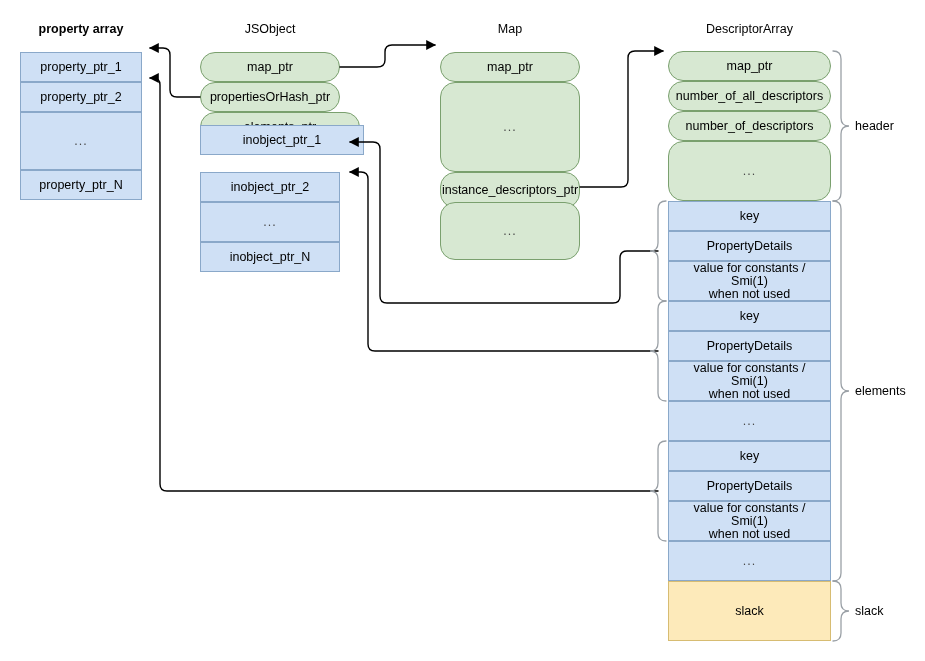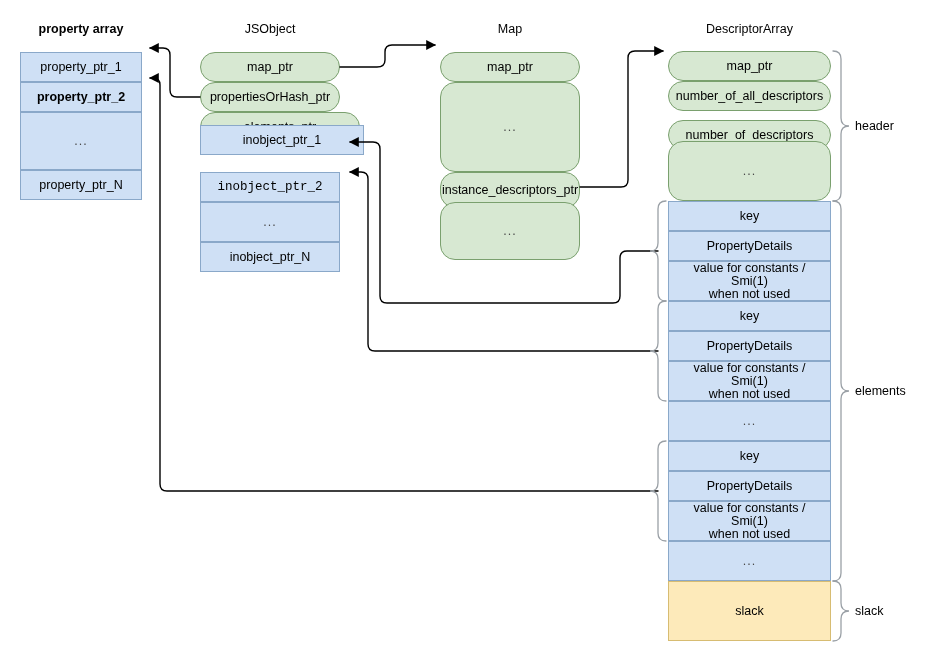--- a/index.html
+++ b/index.html
@@ -84,33 +84,33 @@
 
 <div id="canvas">
 
   <div class="title" style="left:20px; top:22px; width:122px;font-weight:bold;">property array</div>
   <div class="title" style="left:200px; top:22px; width:140px;">JSObject</div>
   <div class="title" style="left:440px; top:22px; width:140px;">Map</div>
   <div class="title" style="left:668px; top:22px; width:163px;">DescriptorArray</div>
 
   <div class="boxgroup">
     <div class="cell blue" style="left:20px; top:52px; width:122px; height:30px;">property_ptr_1</div>
-    <div class="cell blue" style="left:20px; top:82px; width:122px; height:30px;font-weight:bold;">property_ptr_2</div>
+    <div class="cell blue" style="left:20px; top:82px; width:122px; height:30px;">property_ptr_2</div>
     <div class="cell blue" style="left:20px; top:112px; width:122px; height:58px;">
       <span class="ellipsis">...</span>
     </div>
     <div class="cell blue" style="left:20px; top:170px; width:122px; height:30px;">property_ptr_N</div>
   </div>
 
   <div class="boxgroup">
     <div class="cell green" style="left:200px; top:52px; width:140px; height:30px;">map_ptr</div>
     <div class="cell green" style="left:200px; top:82px; width:140px; height:30px;">propertiesOrHash_ptr</div>
     <div class="cell green" style="left:200px; top:112px; width:160px; height:30px;">elements_ptr</div>
     <div class="cell blue" style="left:200px; top:125px; width:164px; height:30px;">inobject_ptr_1</div>
-    <div class="cell blue" style="left:200px; top:172px; width:140px; height:30px;font-family:Liberation Mono, monospace;">inobject_ptr_2</div>
+    <div class="cell blue" style="left:200px; top:172px; width:140px; height:30px;">inobject_ptr_2</div>
     <div class="cell blue" style="left:200px; top:202px; width:140px; height:40px;">
       <span class="ellipsis">...</span>
     </div>
     <div class="cell blue" style="left:200px; top:242px; width:140px; height:30px;">inobject_ptr_N</div>
   </div>
 
   <div class="boxgroup">
     <div class="cell green" style="left:440px; top:52px; width:140px; height:30px;">map_ptr</div>
     <div class="cell green" style="left:440px; top:82px; width:140px; height:90px;">
       <span class="ellipsis">...</span>
@@ -118,21 +118,21 @@
     <div class="cell green" style="left:440px; top:172px; width:140px; height:36px;">instance_descriptors_ptr</div>
     <div class="cell green" style="left:440px; top:202px; width:140px; height:58px;">
       <span class="ellipsis">...</span>
     </div>
   </div>
 
   <div class="boxgroup">
 
     <div class="cell green" style="left:668px; top:51px; width:163px; height:30px;">map_ptr</div>
     <div class="cell green" style="left:668px; top:81px; width:163px; height:30px;">number_of_all_descriptors</div>
-    <div class="cell green" style="left:668px; top:120px; width:163px; height:30px;">number_of_descriptors</div>
+    <div class="cell green" style="left:668px; top:111px; width:163px; height:30px;">number_of_descriptors</div>
     <div class="cell green" style="left:668px; top:141px; width:163px; height:60px;">
       <span class="ellipsis">...</span>
     </div>
 
     <div class="cell blue" style="left:668px; top:201px; width:163px; height:30px;">key</div>
     <div class="cell blue" style="left:668px; top:231px; width:163px; height:30px;">PropertyDetails</div>
     <div class="cell blue two-line" style="left:668px; top:261px; width:163px; height:40px; flex-direction:column;">
       <span>value for constants / Smi(1)</span>
       <span>when not used</span>
     </div>

